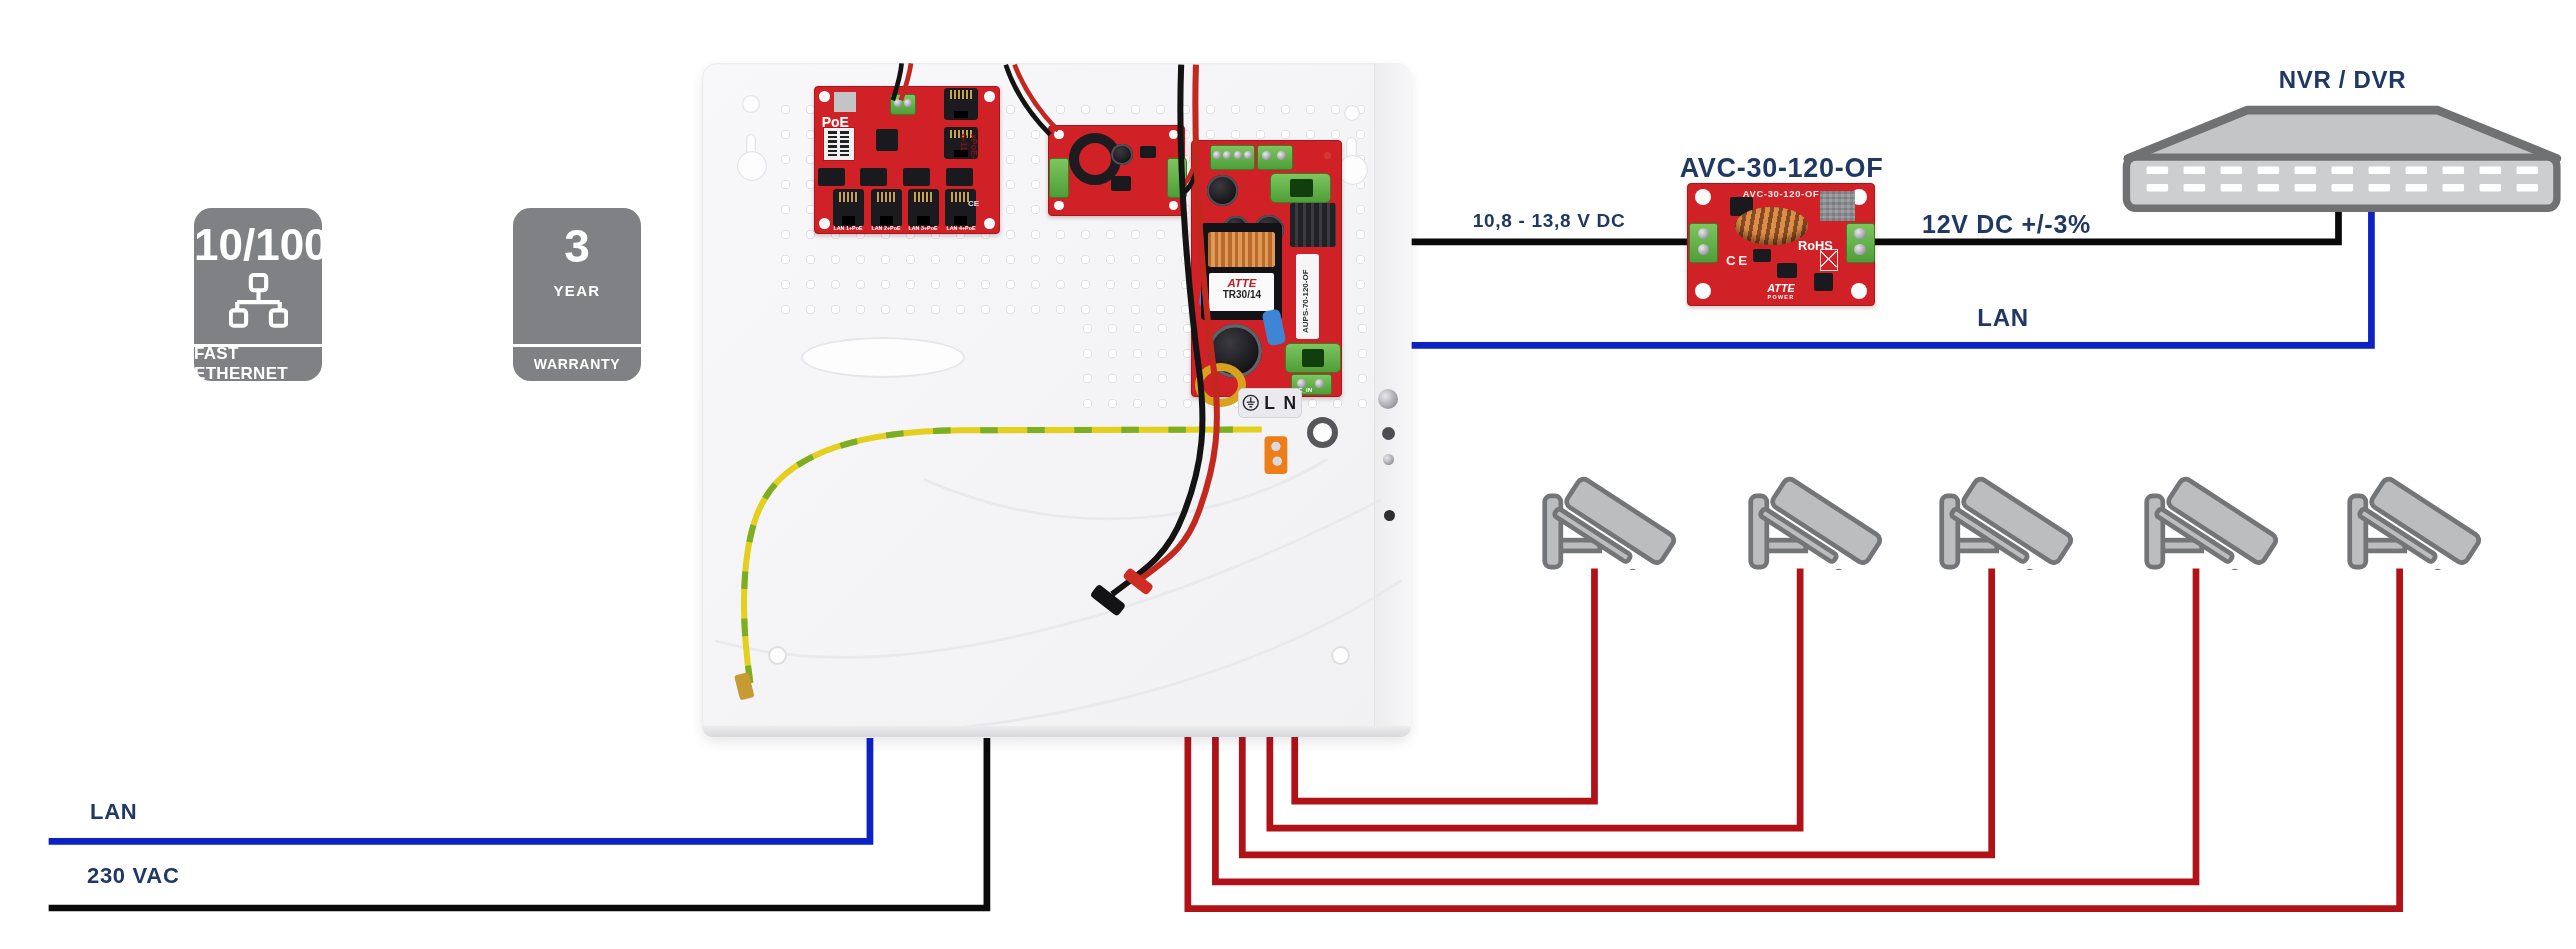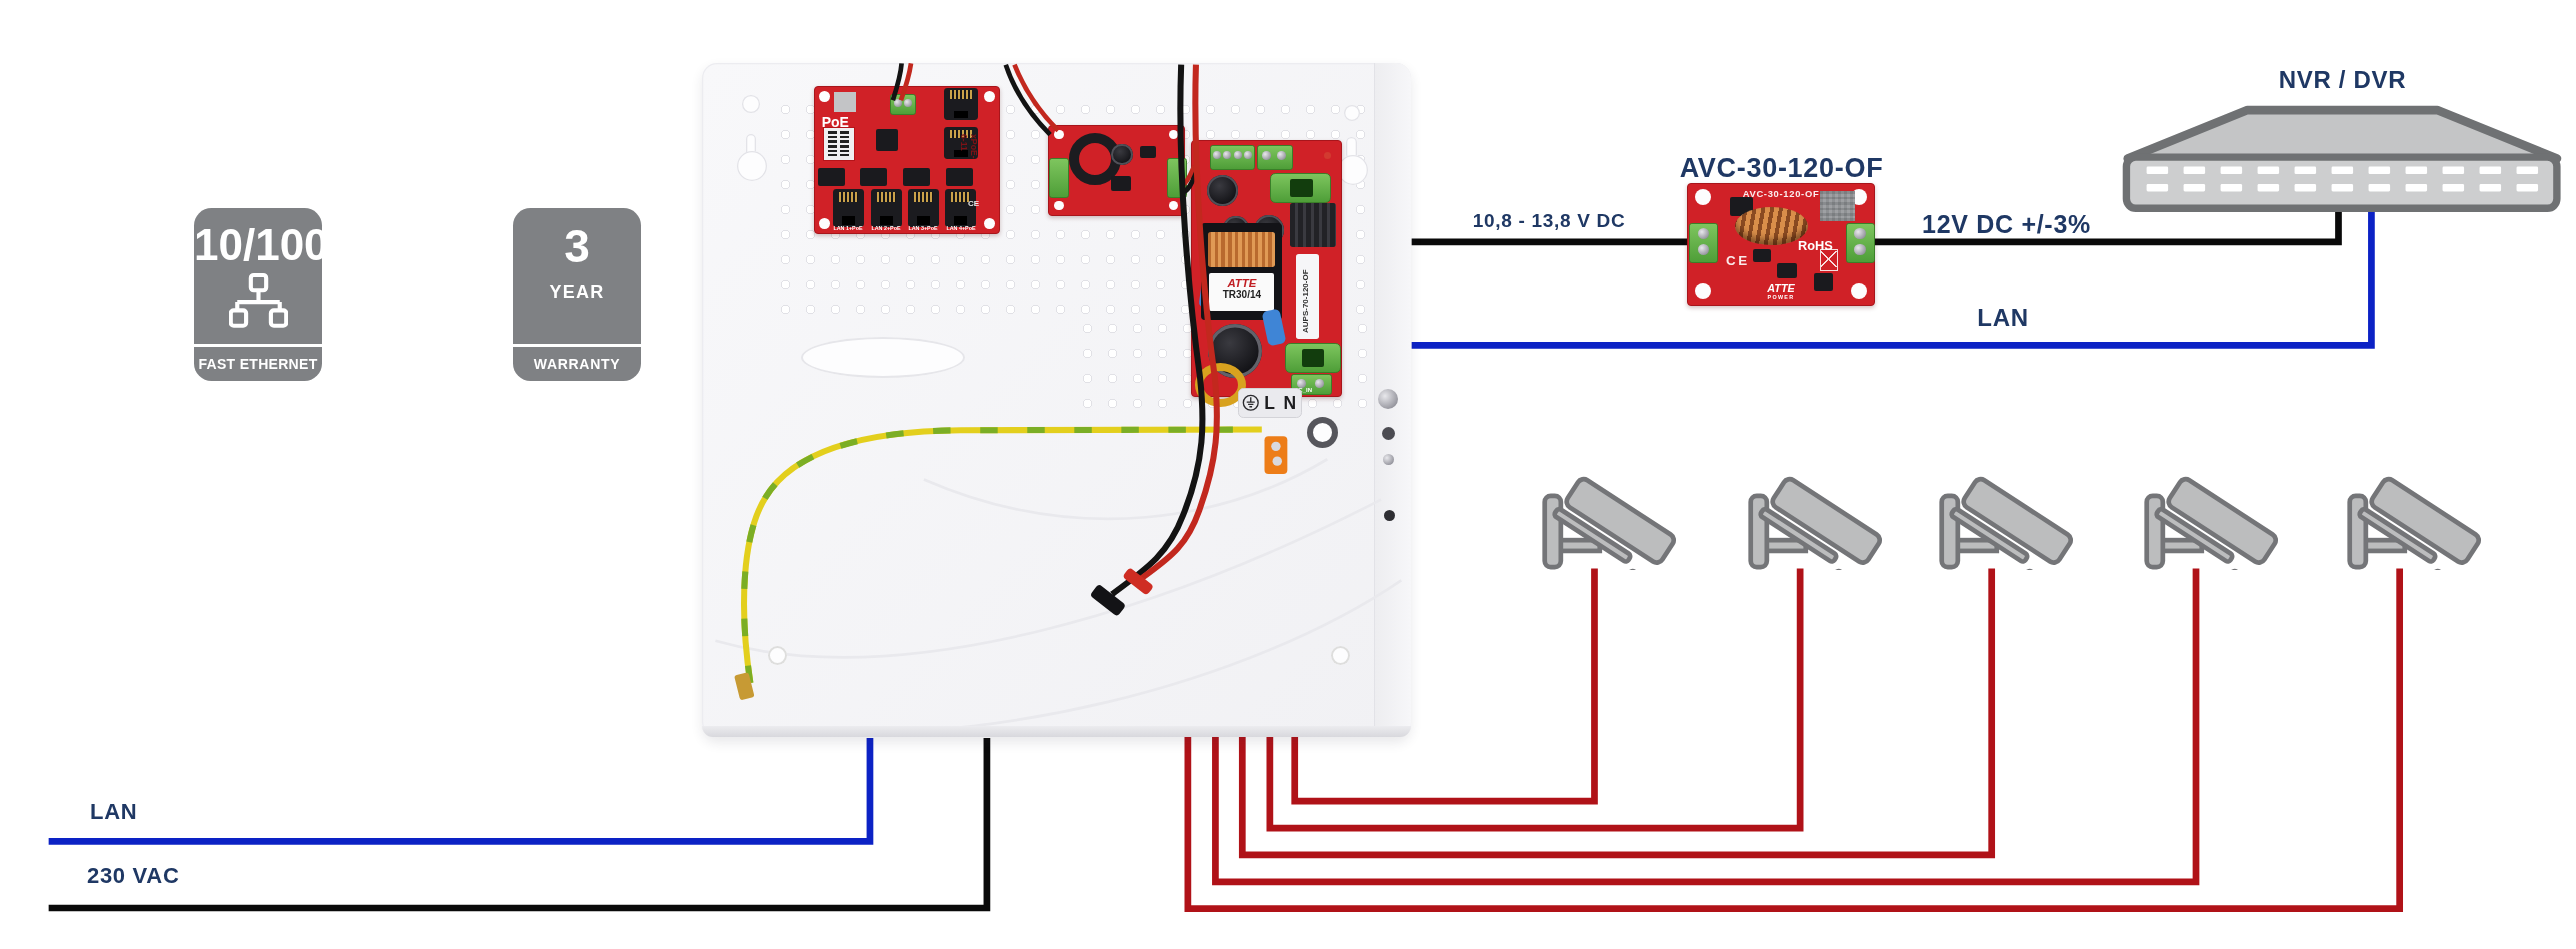--- a/index.html
+++ b/index.html
@@ -86,27 +86,27 @@
   <div class="badge" style="left:194px;top:208px;">
     <div class="t" style="top:12px;font-size:44px;">10/100</div>
     <svg style="position:absolute;left:35px;top:62px;" width="59" height="63" viewBox="0 0 100 98">
       <g fill="none" stroke="#ffffff" stroke-width="7">
         <rect x="37" y="4" width="26" height="26" rx="5"></rect>
         <path d="M50,30 V50 M14,50 H86 M14,50 V64 M86,50 V64"></path>
         <rect x="3" y="64" width="26" height="26" rx="5"></rect>
         <rect x="71" y="64" width="26" height="26" rx="5"></rect>
       </g>
     </svg>
-    <div class="badge-footer" style="font-size:14px;letter-spacing:0.3px;">FAST ETHERNET</div>
+    <div class="badge-footer" style="font-size:17px;letter-spacing:0.3px;">FAST ETHERNET</div>
   </div>
 
 
   <div class="badge" style="left:513px;top:208px;">
     <div class="t" style="top:10.8px;font-size:46px;">3</div>
-    <div class="t" style="top:74px;font-size:18px;letter-spacing:1.3px;">YEAR</div>
+    <div class="t" style="top:74px;font-size:15px;letter-spacing:1.3px;">YEAR</div>
     <div class="badge-footer" style="font-size:14px;letter-spacing:0.7px;">WARRANTY</div>
   </div>
 
   <div class="enclosure">
     <div class="side-wall"></div>
 
     <svg class="crease" style="left:0;top:376px;" width="706" height="296" viewBox="0 0 1050 440">
       <g fill="none" stroke="#e9e9ed" stroke-width="4">
         <path d="M20,300 C300,380 700,250 1010,90"></path>
         <path d="M60,430 C420,470 820,360 1040,210"></path>

